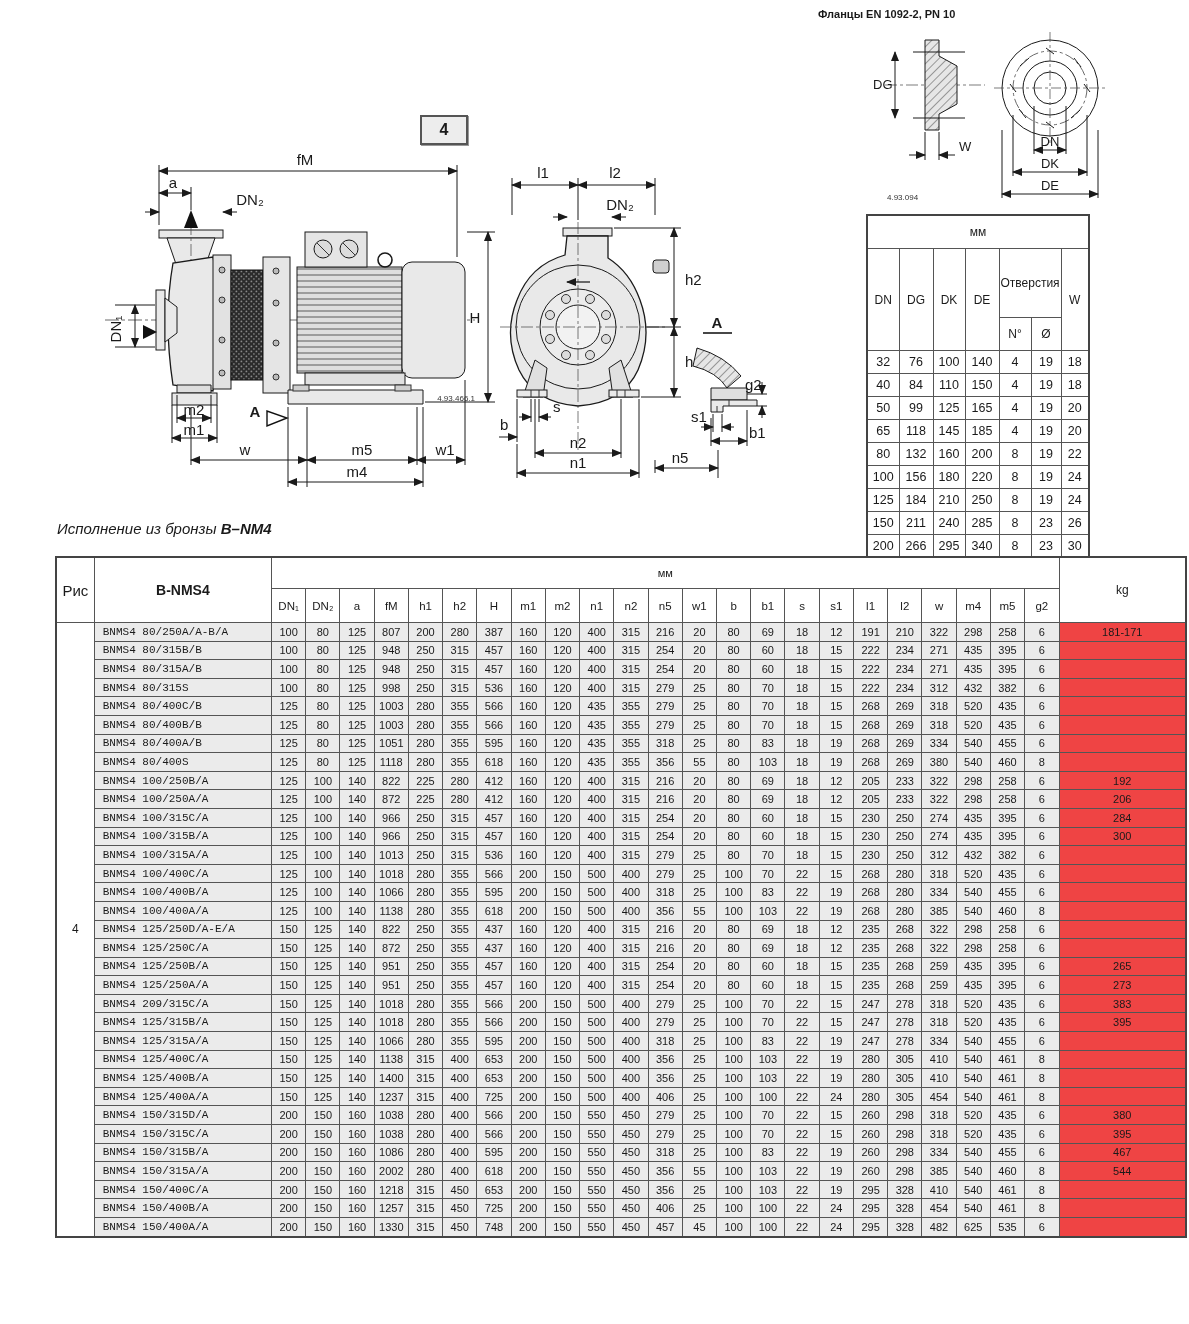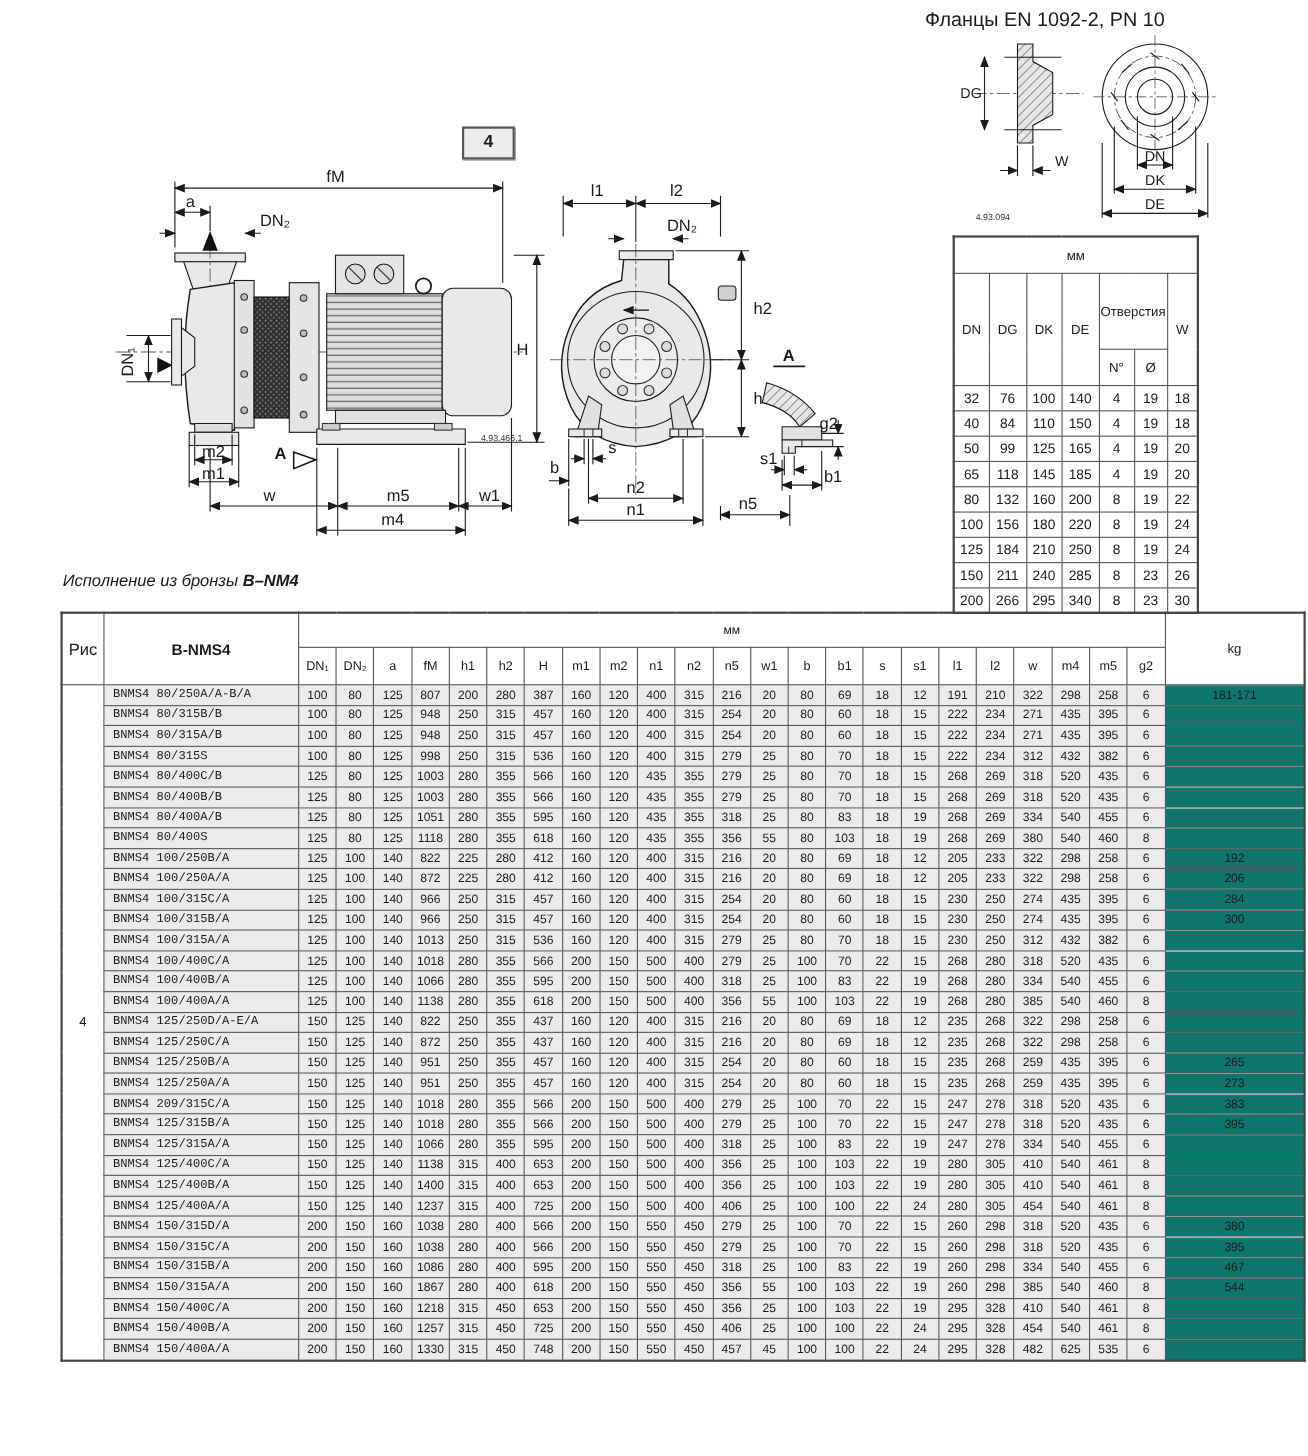--- a/index.html
+++ b/index.html
@@ -6,21 +6,21 @@
   .page{position:relative;width:1189px;height:1324px;background:#ffffff;overflow:hidden;
         font-family:"Liberation Sans","DejaVu Sans",sans-serif;color:#1a1a1a;}
   .abs{position:absolute;}
 
   
   .figbox{left:420px;top:115px;width:44px;height:26px;border:2px solid #555;background:#ededed;
           display:flex;align-items:center;justify-content:center;font-weight:bold;font-size:16px;
           box-shadow:1px 1px 0 #999;}
 
   
-  .flange-title{left:841px;top:8px;font-size:18px;}
+  .flange-title{left:818px;top:8px;font-size:11px;font-weight:bold;}
   .caption{left:57px;top:520px;font-size:15px;font-style:italic;}
   .caption b{font-weight:bold;}
 
   
   table{border-collapse:collapse;table-layout:fixed;}
   th,td{border:1px solid #555;text-align:center;overflow:hidden;white-space:nowrap;}
 
   
   .flange-table{left:866px;top:214px;width:222px;font-size:12px;background:#fff;border:2px solid #444;}
   .flange-table th{font-weight:normal;background:#fff;}
@@ -33,21 +33,21 @@
   .main-table{left:55px;top:556px;width:1132px;font-size:11px;border:2px solid #444;}
   .main-table th{font-weight:normal;background:#fff;}
   .main-table .toprow th{height:28px;}
   .main-table .colrow th{height:31px;font-size:11.5px;}
   .main-table th.model-h{font-weight:bold;font-size:14px;}
   .main-table th.fig-h{font-size:15px;}
   .main-table th.kg-h{font-size:12px;}
   .main-table th.mm-h{font-size:11px;}
   .main-table td{height:17.6px;background:#ebebeb;font-size:11px;padding:0 1px;}
   .main-table td.model{text-align:left;padding-left:8px;white-space:nowrap;font-family:Liberation Mono, monospace;}
-  .main-table td.kg{background:#0f766e;}
+  .main-table td.kg{background:#ef4444;}
   .main-table td.figcell{background:#fff;vertical-align:middle;font-size:12px;}
 
   svg text{font-family:"Liberation Sans","DejaVu Sans",sans-serif;fill:#1a1a1a;}
   .dim{font-size:13px;}
   .dimbig{font-size:15px;}
   .boldA{font-size:15px;font-weight:bold;}
   .tiny{font-size:8px;fill:#333;}
 </style>
 </head>
 <body>
@@ -1345,21 +1345,21 @@
           <td>540</td>
           <td>455</td>
           <td>6</td>
           <td class="kg">467</td>
         </tr>
         <tr>
           <td class="model">BNMS4 150/315A/A</td>
           <td>200</td>
           <td>150</td>
           <td>160</td>
-          <td>1867</td>
+          <td>2002</td>
           <td>280</td>
           <td>400</td>
           <td>618</td>
           <td>200</td>
           <td>150</td>
           <td>550</td>
           <td>450</td>
           <td>356</td>
           <td>55</td>
           <td>100</td>

